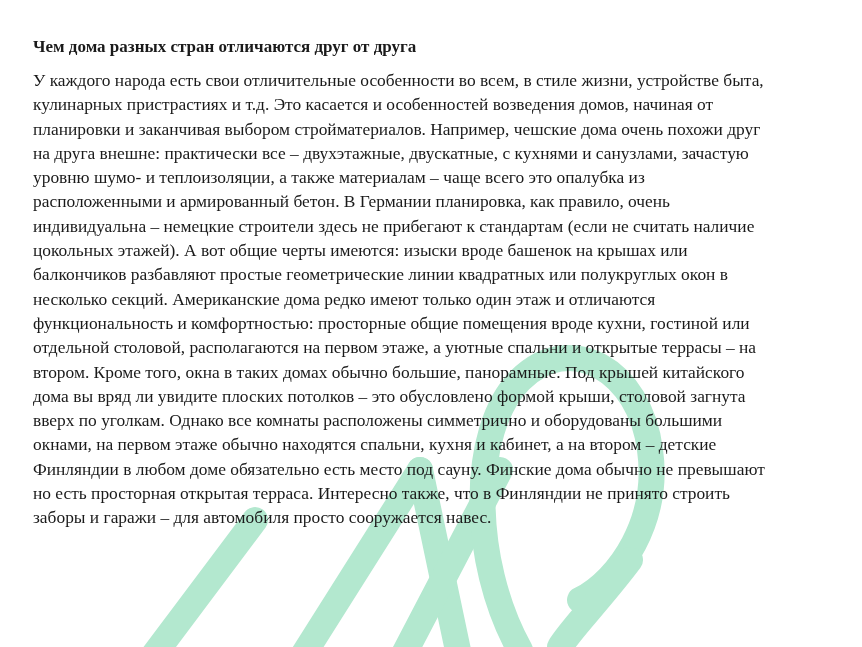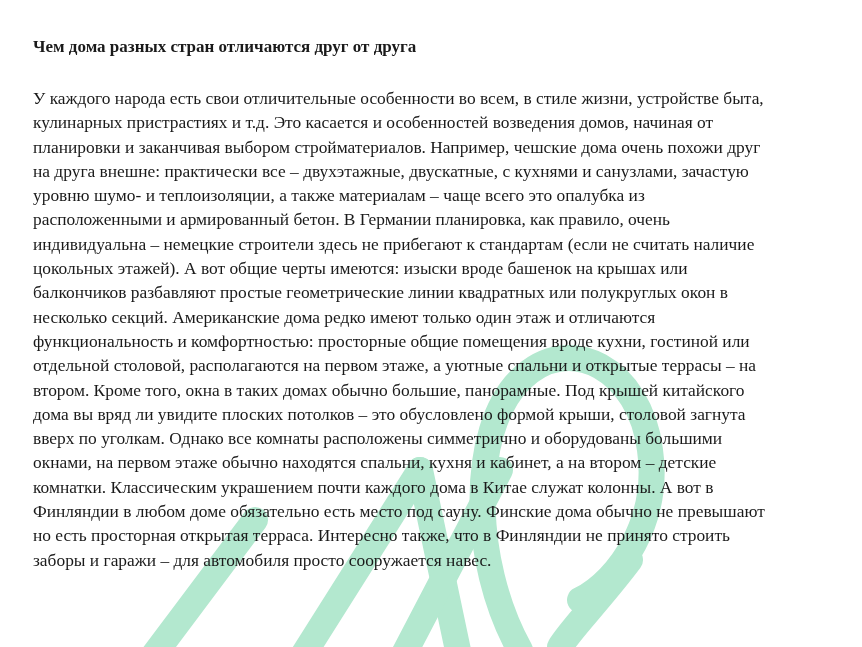--- a/index.html
+++ b/index.html
@@ -11,21 +11,21 @@
   }
   .watermark {
     position: absolute; left: 0; top: 0; width: 862px; height: 647px;
     z-index: 0; pointer-events: none;
   }
   .page {
     position: absolute; left: 33px; top: 36px; width: 790px; z-index: 1;
   }
   .title {
     font-weight: bold; font-size: 17px; line-height: 22px;
-    margin: 0 0 28px 0; white-space: nowrap;
+    margin: 0 0 10px 0; white-space: nowrap;
   }
   .line {
     font-size: 17.4px; line-height: 24.3px; white-space: nowrap; font-family: Liberation Serif, serif;
   }
 </style>
 </head>
 <body>
 
 <svg class="watermark" viewBox="0 0 862 647" xmlns="http://www.w3.org/2000/svg">
   <g fill="none" stroke="#b3e8cf" stroke-width="26" stroke-linecap="round" stroke-linejoin="round">
@@ -53,18 +53,17 @@
     <div class="line">индивидуальна – немецкие строители здесь не прибегают к стандартам (если не считать наличие</div>
     <div class="line">цокольных этажей). А вот общие черты имеются:  изыски вроде башенок на крышах или</div>
     <div class="line">балкончиков разбавляют простые геометрические линии квадратных или полукруглых окон в</div>
     <div class="line">несколько секций.  Американские дома редко имеют только один этаж и отличаются</div>
     <div class="line">функциональность и комфортностью:  просторные общие помещения вроде кухни, гостиной или</div>
     <div class="line">отдельной столовой, располагаются  на первом этаже, а уютные спальни и открытые террасы – на</div>
     <div class="line">втором. Кроме того, окна в таких домах обычно большие, панорамные. Под крышей китайского</div>
     <div class="line">дома вы вряд ли увидите плоских потолков – это обусловлено формой крыши, столовой загнута</div>
     <div class="line">вверх по уголкам.  Однако все комнаты расположены симметрично и оборудованы большими</div>
     <div class="line">окнами, на первом этаже обычно находятся спальни, кухня и кабинет, а на втором – детские</div>
-    <div class="line">комнатки. Классическим украшением почти каждого дома в Китае служат колонны. А вот в</div>
     <div class="line">Финляндии в любом доме обязательно есть место под сауну. Финские дома обычно не превышают</div>
     <div class="line">но есть просторная открытая терраса.  Интересно также, что в Финляндии не принято строить</div>
     <div class="line">заборы и гаражи – для автомобиля просто сооружается навес.</div>
   </div>
 </div>
 
 </body></html>

